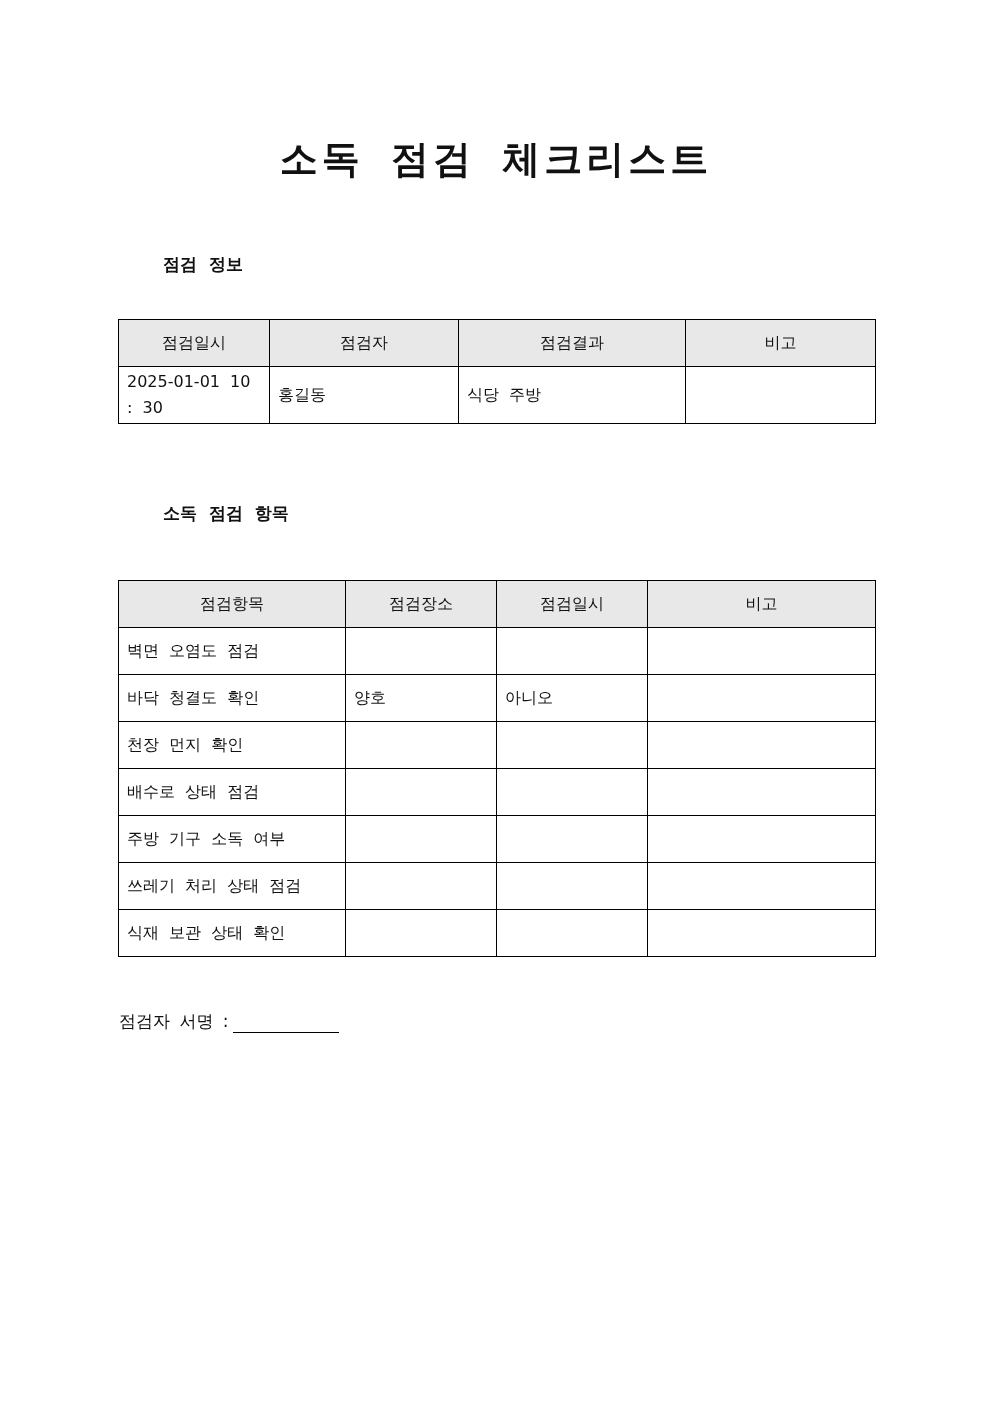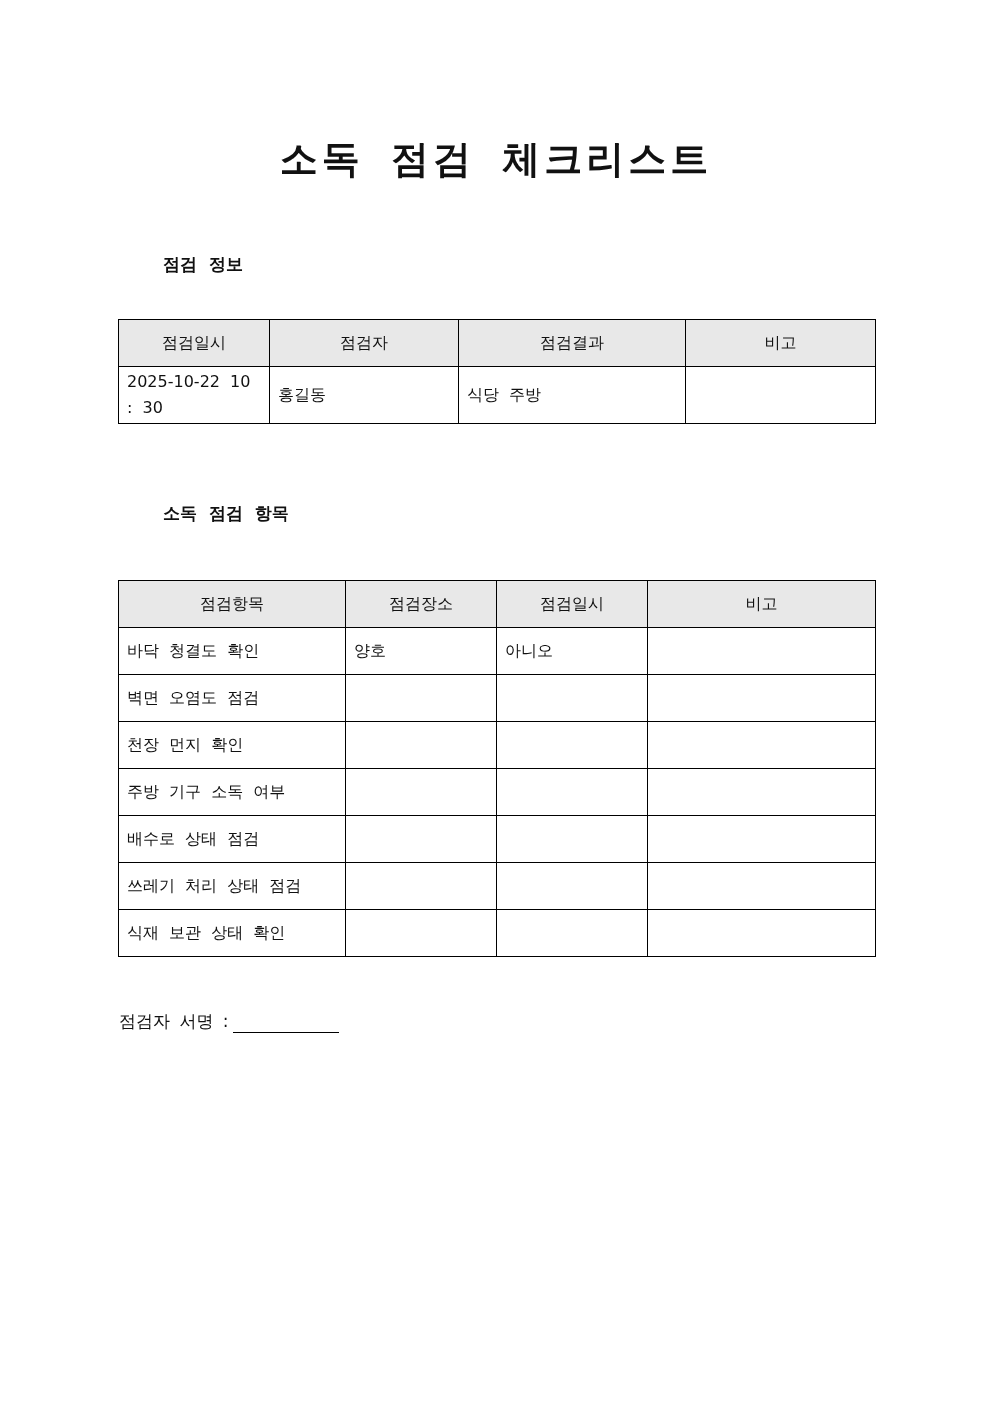--- a/index.html
+++ b/index.html
@@ -29,21 +29,21 @@
       <col style="width:190px">
     </colgroup>
   <tbody>
       <tr>
     <th>점검일시</th>
     <th>점검자</th>
     <th>점검결과</th>
     <th>비고</th>
   </tr>
   <tr>
-    <td>2025-10-22 10 : 30</td>
+    <td>2025-01-01 10 : 30</td>
     <td>홍길동</td>
     <td>식당 주방</td>
     <td></td>
   </tr>
 </tbody>
   </table>
 
 <div class="section" style="top:502px;">소독 점검 항목</div>
 
 <table class="items" style="top:560px;width:757px;margin-top:20px;">
@@ -54,45 +54,45 @@
       <col style="width:228px">
     </colgroup>
   <tbody>
       <tr>
     <th>점검항목</th>
     <th>점검장소</th>
     <th>점검일시</th>
     <th>비고</th>
   </tr>
   <tr>
+    <td>벽면 오염도 점검</td>
+    <td></td>
+    <td></td>
+    <td></td>
+  </tr>
+  <tr>
     <td>바닥 청결도 확인</td>
     <td>양호</td>
     <td>아니오</td>
-    <td></td>
-  </tr>
-  <tr>
-    <td>벽면 오염도 점검</td>
-    <td></td>
-    <td></td>
     <td></td>
   </tr>
   <tr>
     <td>천장 먼지 확인</td>
     <td></td>
     <td></td>
     <td></td>
   </tr>
   <tr>
-    <td>주방 기구 소독 여부</td>
+    <td>배수로 상태 점검</td>
     <td></td>
     <td></td>
     <td></td>
   </tr>
   <tr>
-    <td>배수로 상태 점검</td>
+    <td>주방 기구 소독 여부</td>
     <td></td>
     <td></td>
     <td></td>
   </tr>
   <tr>
     <td>쓰레기 처리 상태 점검</td>
     <td></td>
     <td></td>
     <td></td>
   </tr>

